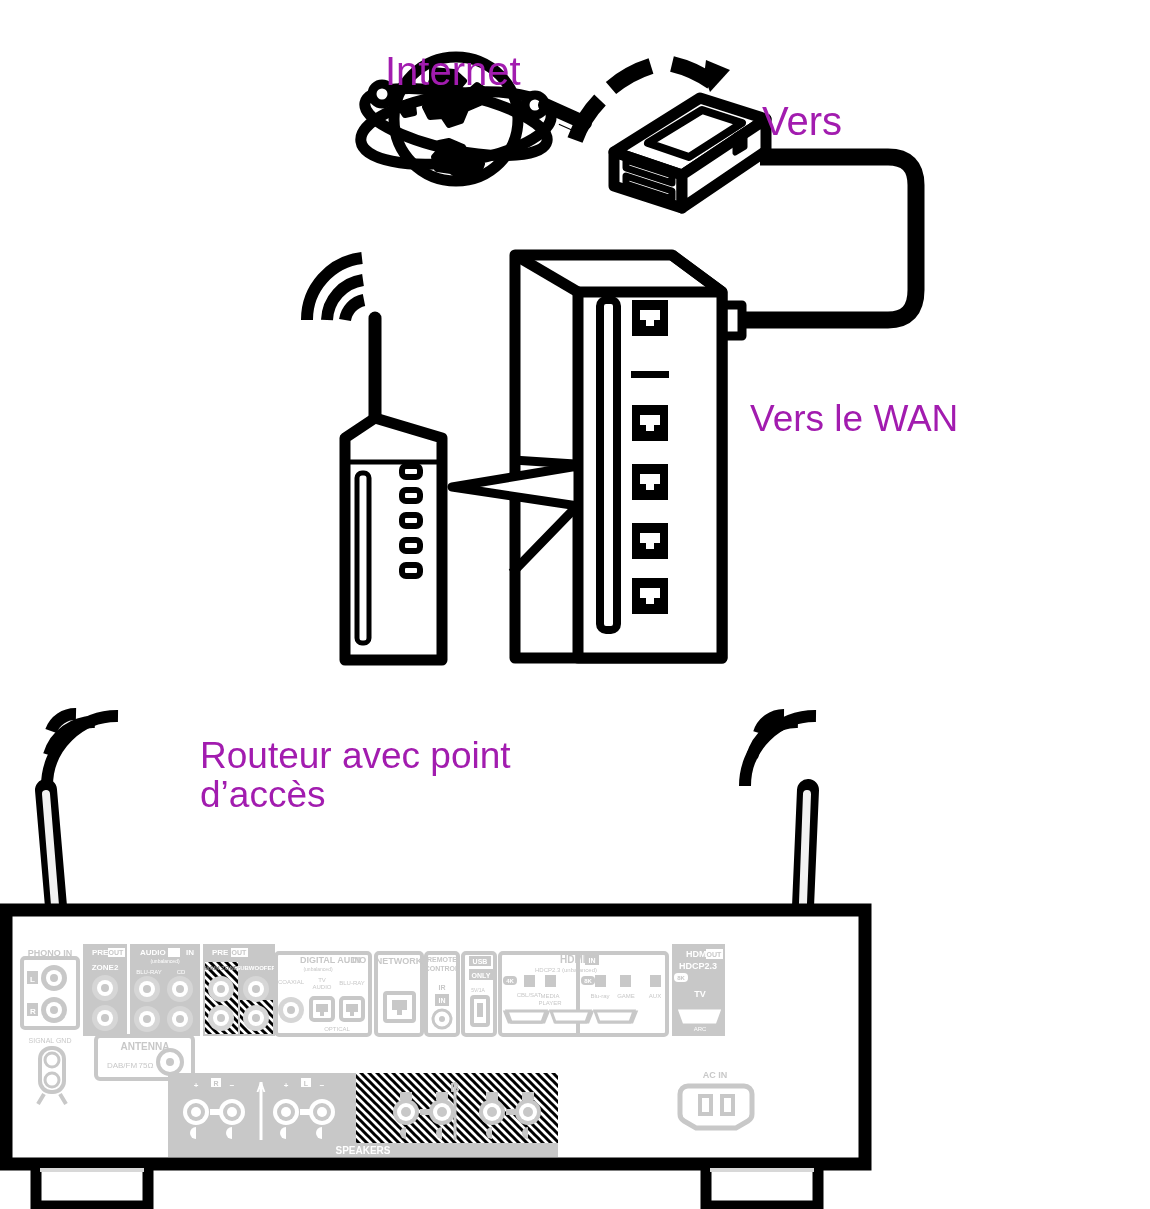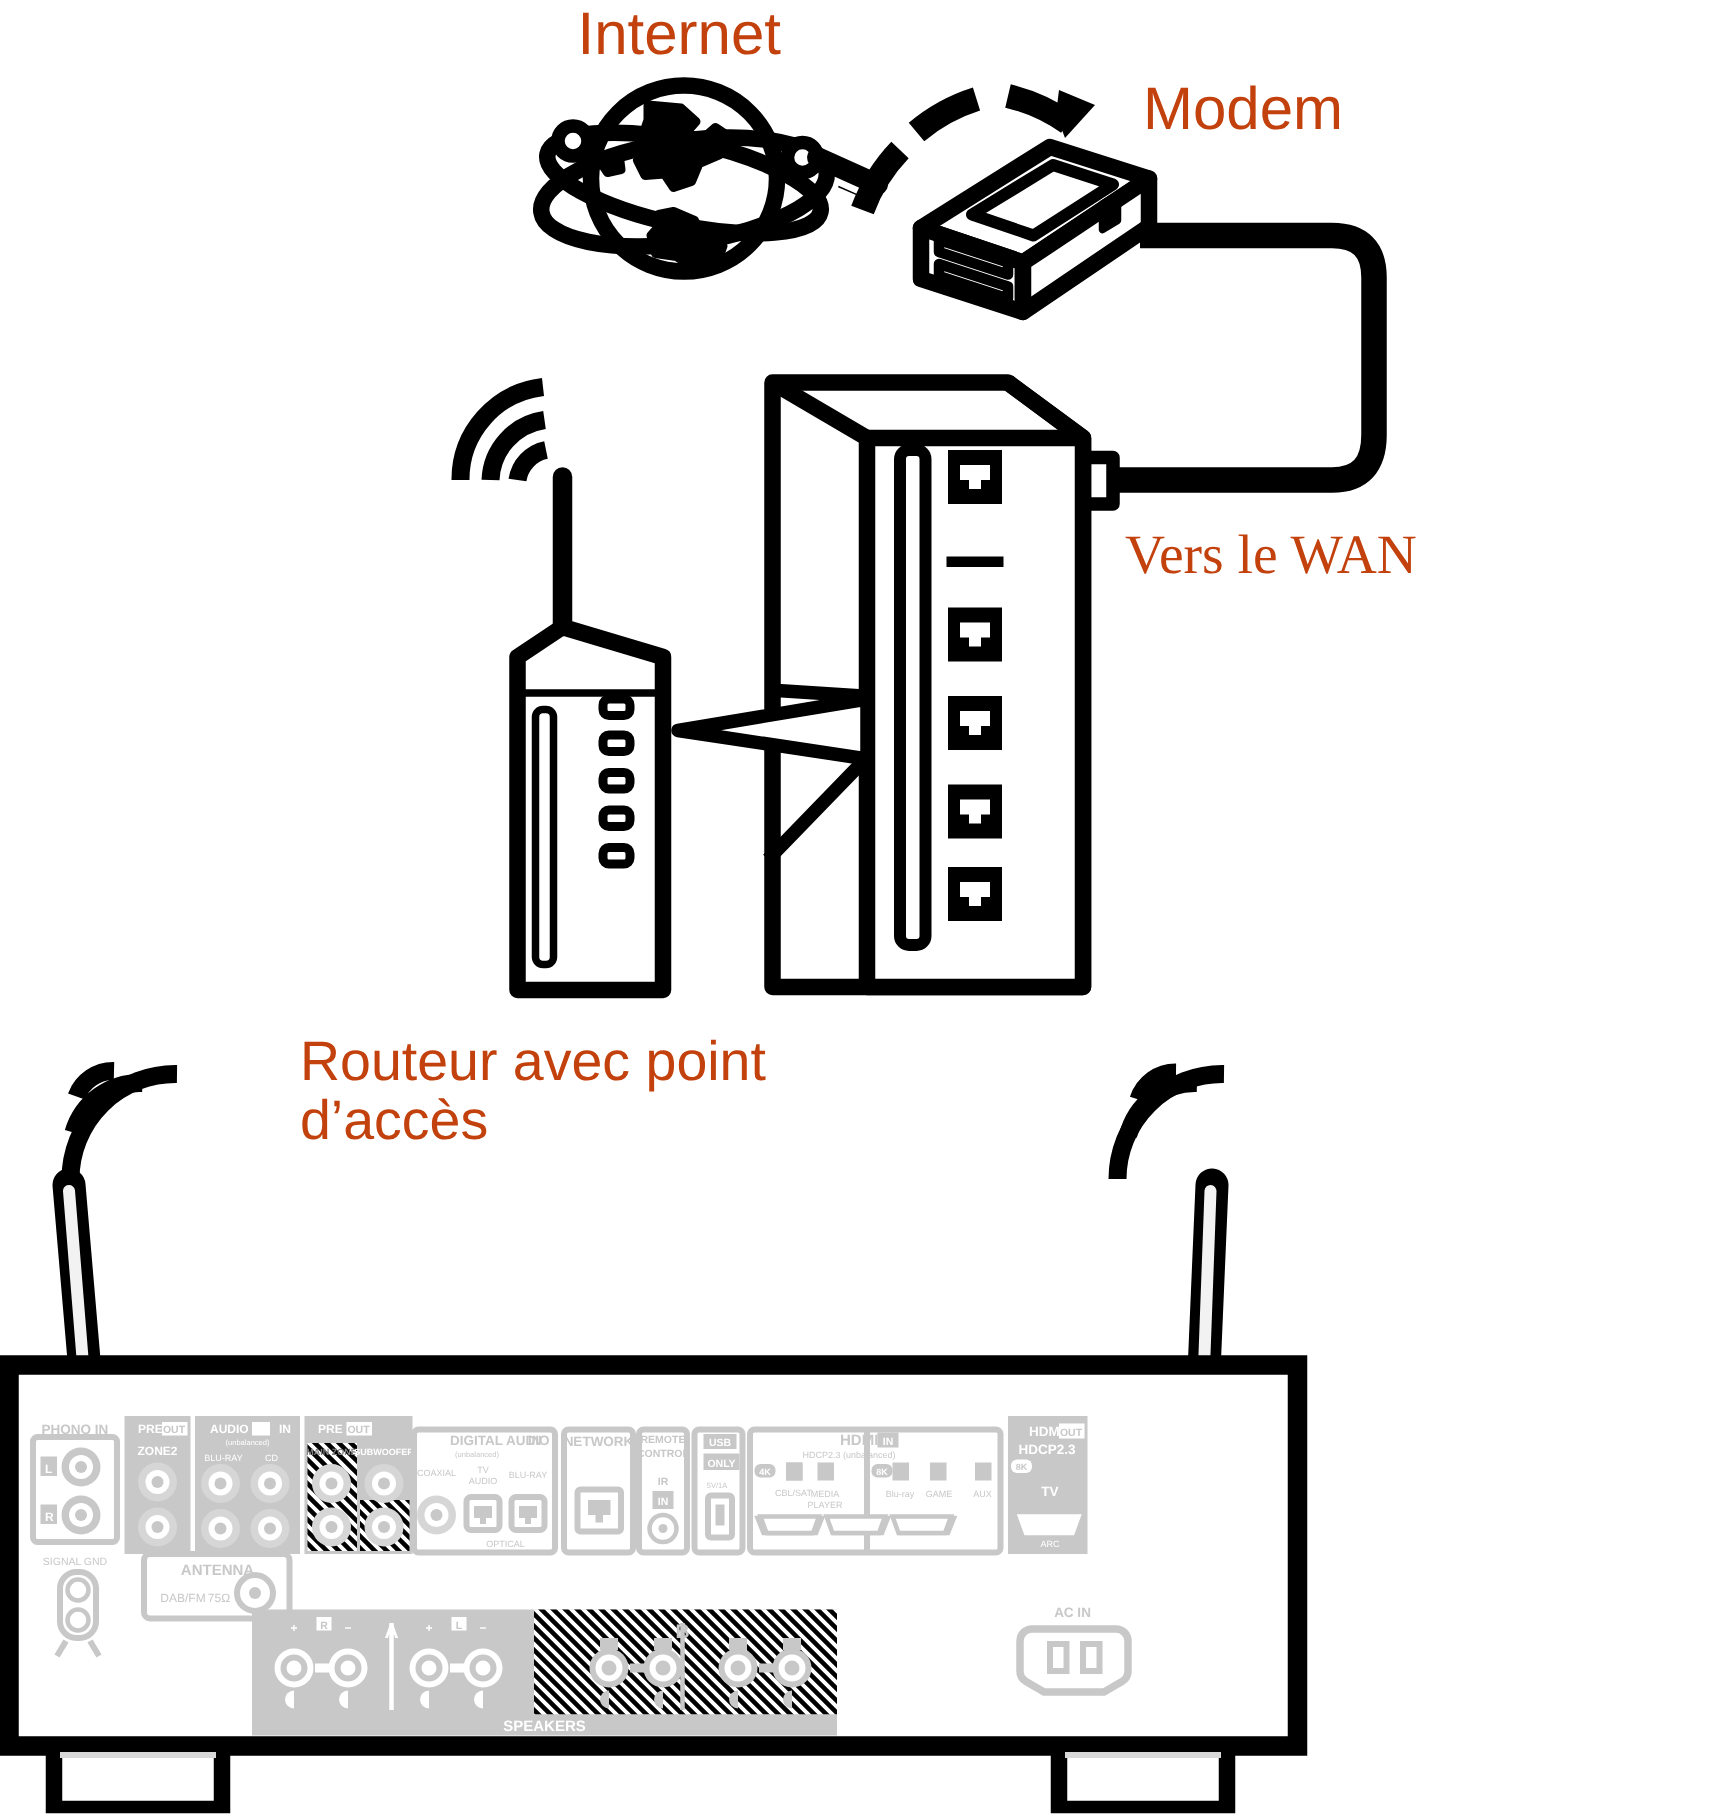--- a/index.html
+++ b/index.html
@@ -1,22 +1,22 @@
 <!DOCTYPE html>
 <html><head>
 <meta charset="utf-8">
 <style>
   html,body{margin:0;padding:0;background:#fff;}
   body{font-family:"Liberation Sans",sans-serif;}
   #stage{position:relative;width:1150px;height:1209px;background:#fff;overflow:hidden;}
   #stage svg{position:absolute;left:0;top:0;}
-  .lbl{position:absolute;color:#c2410c;font-family:"Liberation Sans",sans-serif;white-space:pre;line-height:1.05;}
+  .lbl{position:absolute;color:#a21caf;font-family:"Liberation Sans",sans-serif;white-space:pre;line-height:1.05;margin-top:48px;}
   #lbl-internet{left:385px;top:2px;font-size:40px;}
   #lbl-modem{left:762px;top:52px;font-size:40px;}
-  #lbl-wan{left:750px;top:352px;font-size:37px;font-family:Liberation Serif, serif;}
+  #lbl-wan{left:750px;top:352px;font-size:37px;}
   #lbl-router{left:200px;top:689px;font-size:37px;text-align:left;width:380px;}
 </style>
 </head>
 <body>
 
 <div id="stage">
 
   <svg width="1150" height="1209" viewBox="0 0 1150 1209">
 
     <g fill="none" stroke="#000" stroke-width="11" stroke-linecap="round" stroke-linejoin="round">
@@ -526,18 +526,18 @@
 
       <text x="715" y="1078" fill="#c8c8c8" font-size="9" font-family="Liberation Sans, sans-serif" text-anchor="middle" font-weight="bold">AC IN</text>
       <path d="M688 1086 h56 a8 8 0 0 1 8 8 v20 a8 8 0 0 1 -4 7 l-12 7 h-40 l-12 -7 a8 8 0 0 1 -4 -7 v-20 a8 8 0 0 1 8 -8 z" fill="none" stroke="#c8c8c8" stroke-width="5"></path>
       <rect x="700" y="1096" width="11" height="18" fill="none" stroke="#c8c8c8" stroke-width="4"></rect>
       <rect x="722" y="1096" width="11" height="18" fill="none" stroke="#c8c8c8" stroke-width="4"></rect>
     </g>
 
   </svg>
 
   <div class="lbl" id="lbl-internet">Internet</div>
-  <div class="lbl" id="lbl-modem">Modem</div>
+  <div class="lbl" id="lbl-modem">Vers</div>
   <div class="lbl" id="lbl-wan">Vers le WAN</div>
   <div class="lbl" id="lbl-router">Routeur avec point
 d’accès</div>
 
 </div>
 
 </body></html>

